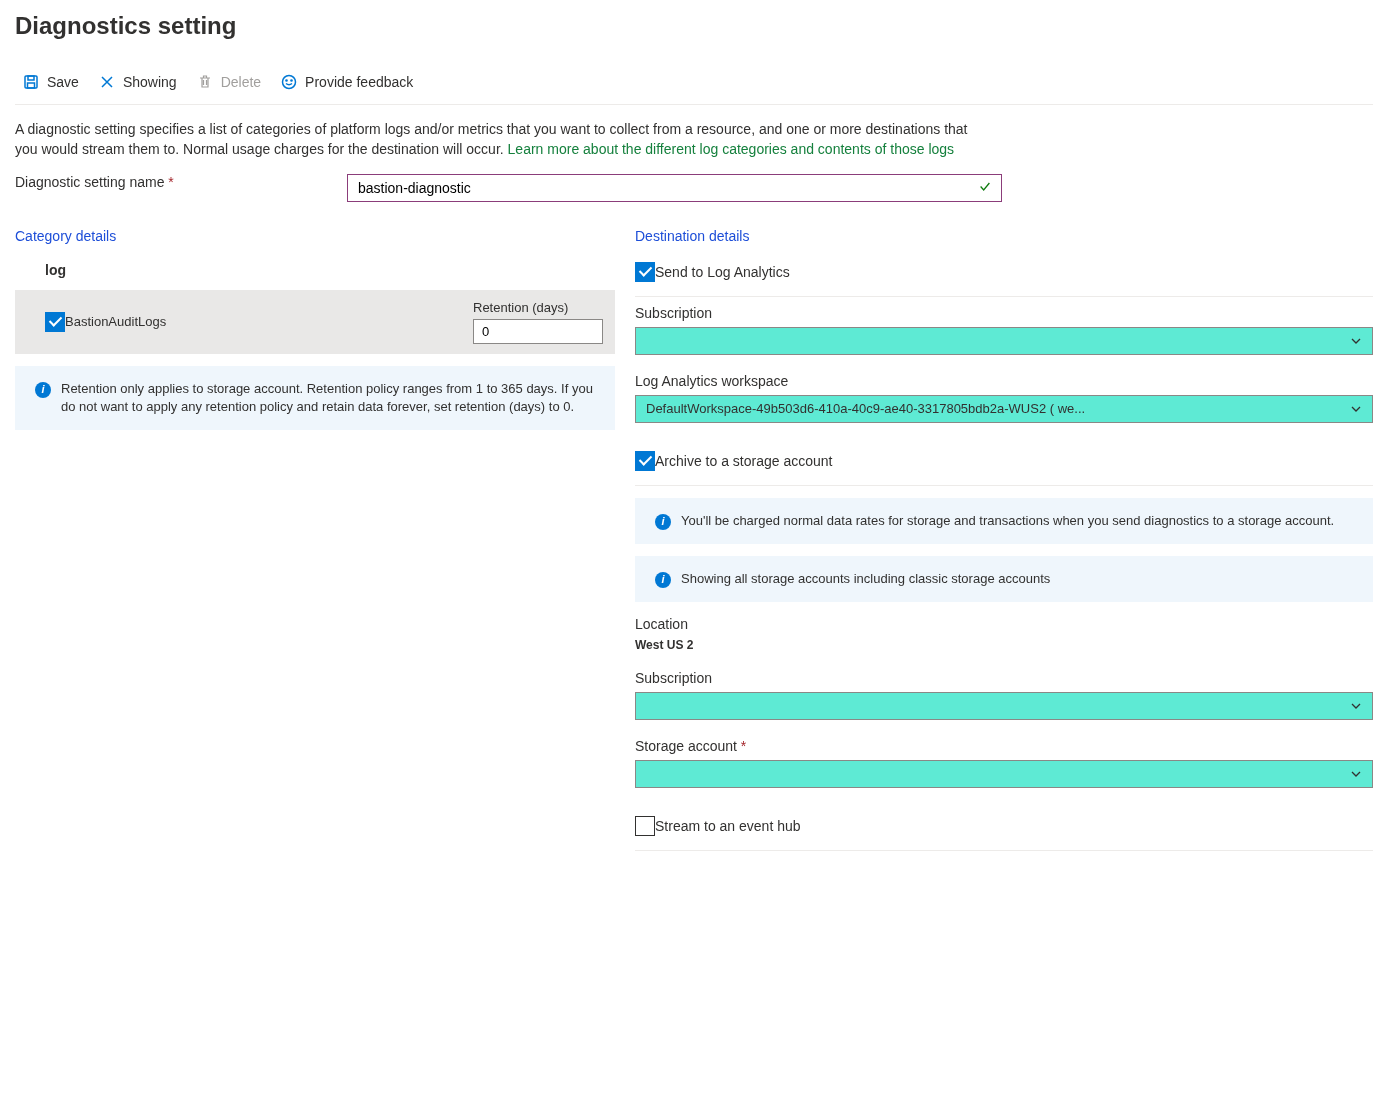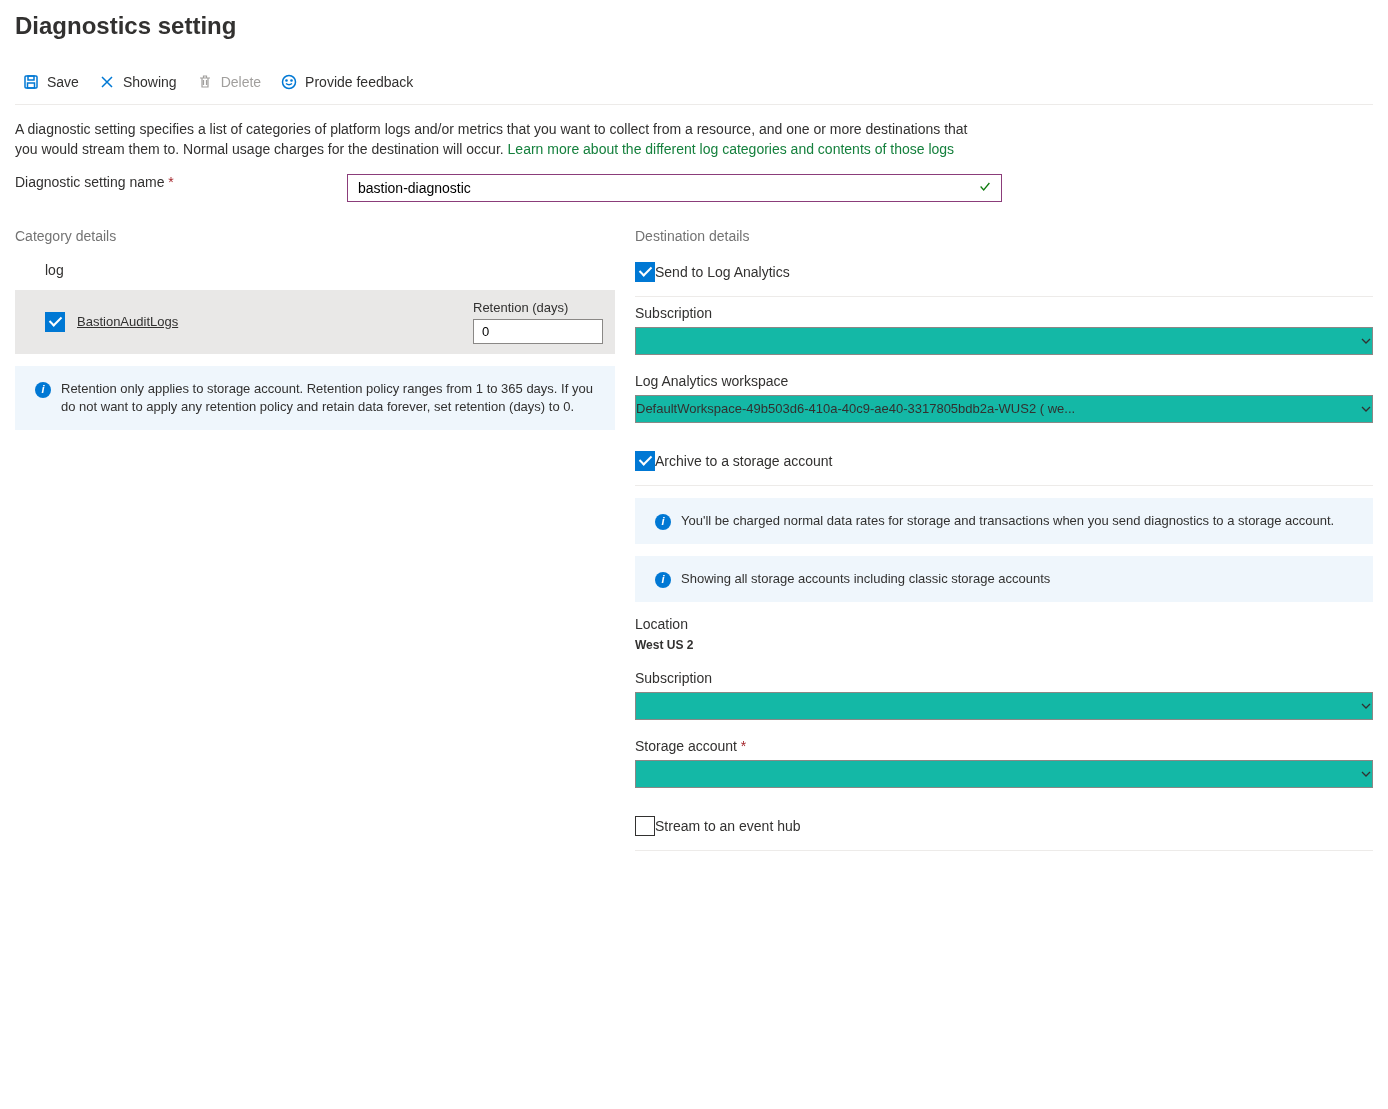--- a/index.html
+++ b/index.html
@@ -75,42 +75,41 @@
     color: #107c10;
   }
   .columns {
     display: flex;
     gap: 20px;
   }
   .col-left { width: 600px; }
   .col-right { flex: 1; }
   .section-title {
     font-size: 14px;
-    color: #737373;
+    color: #1d4ed8;
     margin-bottom: 18px;
   }
   .log-section { padding-left: 30px; }
   .log-label {
-    font-weight: 400;
+    font-weight: 700;
     font-size: 14px;
     margin-bottom: 12px;
   }
   .log-row {
     display: flex;
     align-items: center;
     justify-content: space-between;
     background: #e9e8e7;
     padding: 10px 12px 10px 30px;
     margin-left: -30px;
   }
   .log-check {
     display: flex;
     align-items: center;
-    gap: 12px;
-    text-decoration: underline;
+    gap: 0;
   }
   .retention-group {
     display: flex;
     flex-direction: column;
     gap: 4px;
     align-items: flex-start;
   }
   .retention-label { font-size: 13px; }
   .retention-input {
     border: 1px solid #8a8886;
@@ -188,23 +187,23 @@
   .field-label {
     font-size: 14px;
     margin-bottom: 6px;
     display: block;
   }
   .select {
     display: flex;
     align-items: center;
     justify-content: space-between;
     border: 1px solid #8a8886;
-    padding: 5px 0;
+    padding: 5px 10px;
     font-size: 13px;
-    background: #14b8a6;
+    background: #5eead4;
     cursor: pointer;
     min-height: 28px;
   }
   .select-text {
     white-space: nowrap;
     overflow: hidden;
     text-overflow: ellipsis;
   }
   .chevron {
     width: 12px;

